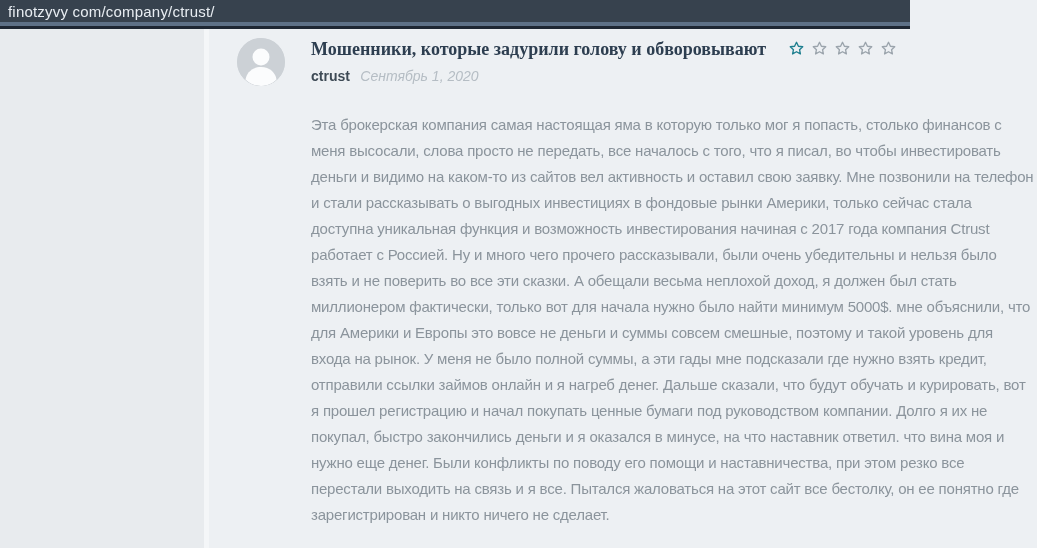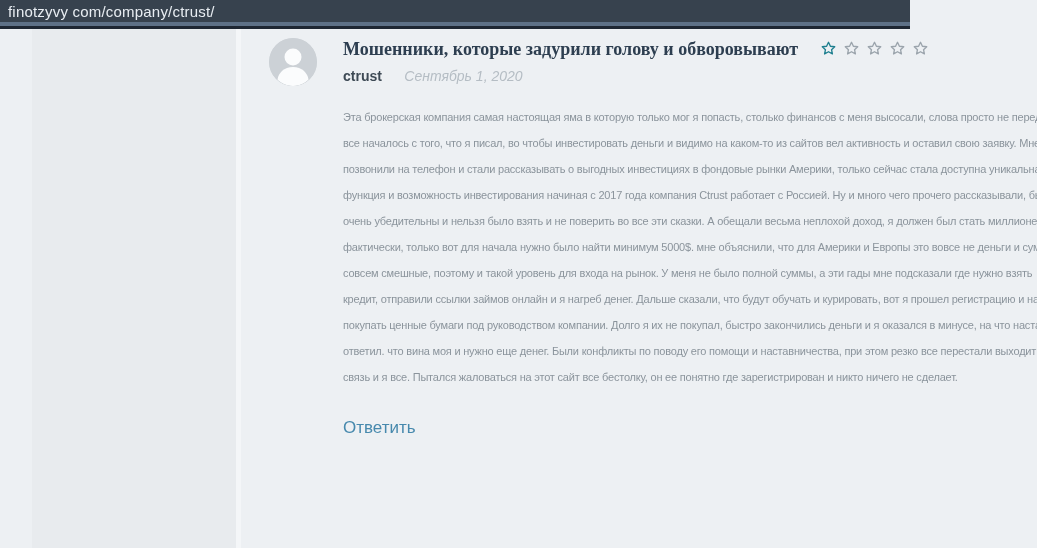--- a/index.html
+++ b/index.html
@@ -8,42 +8,42 @@
 
   .screen { position: relative; width: 910px; height: 548px; }
 
   
   .topbar { height: 22px; background: #37424e; display: flex; align-items: center; padding-left: 8px; }
   .url-text { color: #e8edf2; font-size: 15px; letter-spacing: 0.2px; }
   .topbar-accent-1 { height: 4px; background: #5e7187; }
   .topbar-accent-2 { height: 3px; background: #1e2733; }
 
   
-  .content { position: absolute; top: 29px; left: 0; right: 0; bottom: 0; display: flex; padding-left: 32px; }
+  .content { position: absolute; top: 29px; left: 0; right: 0; bottom: 0; display: flex; }
   .left-panel { width: 204px; background: #e8ebee; flex: none; }
   .panel-divider { width: 5px; background: #f4f6f8; flex: none; }
   .main-panel { flex: 1; background: #edf0f3; position: relative; }
 
   
   .review { display: flex; padding: 9px 0 0 28px; }
   .avatar { width: 48px; height: 48px; border-radius: 50%; overflow: hidden; background: #ccd1d6; flex: none; }
   .review-content { margin-left: 26px; width: 724px; }
 
   .review-head { display: flex; align-items: flex-start; }
   .review-title { font-family: "Liberation Serif", serif; font-weight: bold; font-size: 18px;
                   line-height: 22px; color: #2d3e50; }
   .stars { display: flex; gap: 6px; margin-left: 22px; margin-top: 2px; flex: none; }
   .star { color: #9ba4ac; display: block; }
   .star.active { color: #1e7f8f; }
 
   .review-meta { margin-top: 6px; }
   .author { font-weight: bold; font-size: 14px; color: #3e4a55; }
-  .date { font-style: italic; font-size: 14px; color: #b5bdc4; margin-left: 18px; }
+  .date { font-style: italic; font-size: 14px; color: #b5bdc4; margin-left: 6px; }
 
-  .review-body { margin-top: 19px; font-size: 11px; line-height: 26px; color: #8b949c;
+  .review-body { margin-top: 27px; font-size: 15px; line-height: 26px; color: #8b949c;
                  letter-spacing: -0.2px; }
 
   .reply-link { display: inline-block; margin-top: 28px; font-size: 17px; color: #4789ad;
                 text-decoration: none; cursor: pointer; }
 </style>
 </head>
 <body>
 
 <div class="screen">
 

